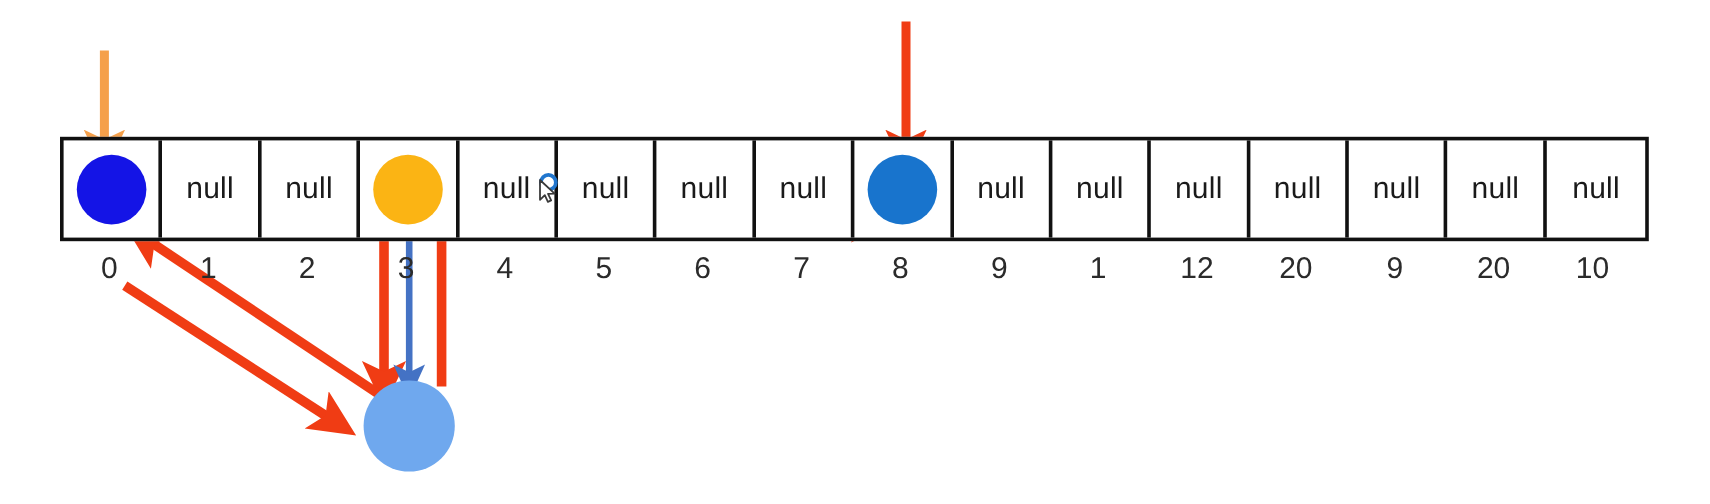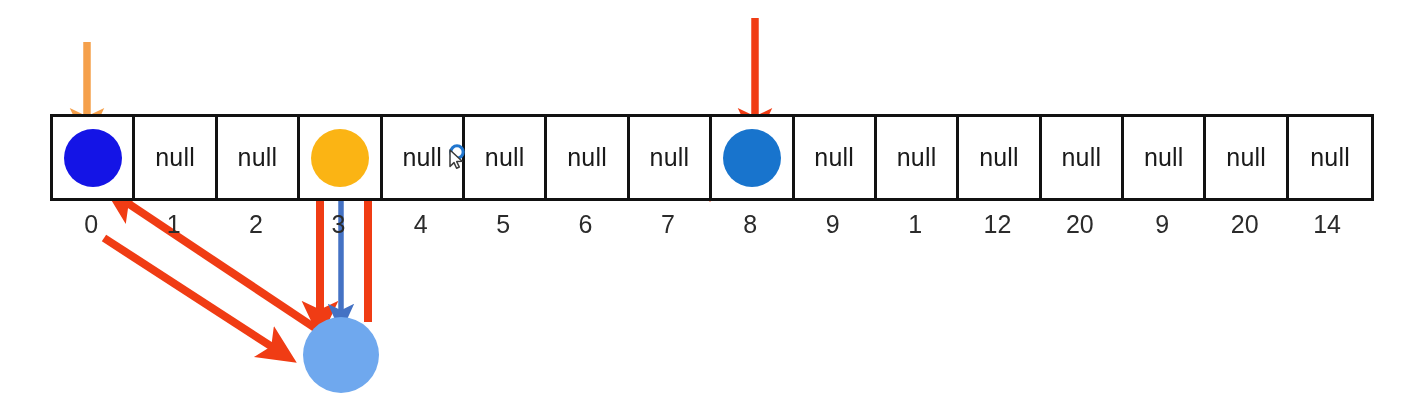--- a/index.html
+++ b/index.html
@@ -185,21 +185,21 @@
     <span class="index-label">5</span>
     <span class="index-label">6</span>
     <span class="index-label">7</span>
     <span class="index-label">8</span>
     <span class="index-label">9</span>
     <span class="index-label">1</span>
     <span class="index-label">12</span>
     <span class="index-label">20</span>
     <span class="index-label">9</span>
     <span class="index-label">20</span>
-    <span class="index-label">14</span>
+    <span class="index-label">10</span>
   </div>
 
   <div class="cursor-wrap">
     <svg viewBox="0 0 34 34" width="34" height="34">
       <circle cx="14" cy="11" r="6.2" fill="none" stroke="#2176CE" stroke-width="3.1"></circle>
       <path d="M7,9 L7,25.5 L11,21.6 L13.6,27.2 L16.3,26 L13.7,20.6 L19.2,20.3 Z" fill="#ffffff" stroke="#3a3a3a" stroke-width="1.5" stroke-linejoin="round"></path>
     </svg>
   </div>
 
 </div>

